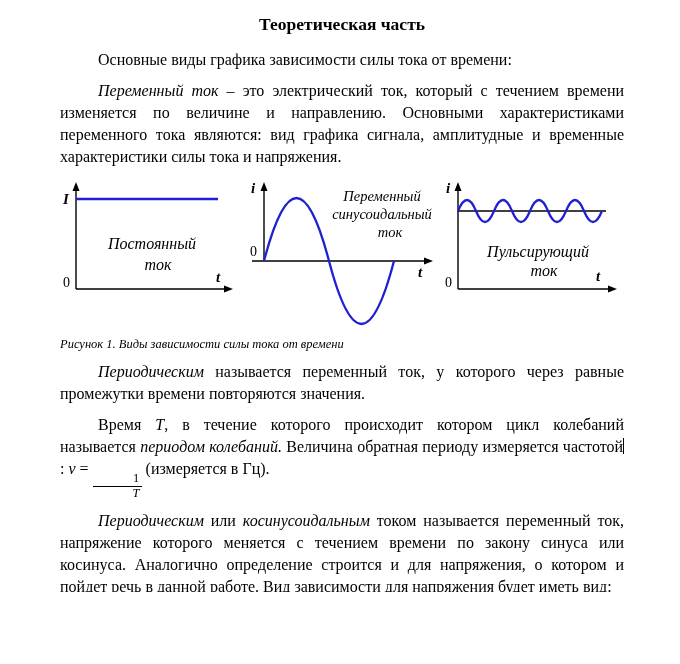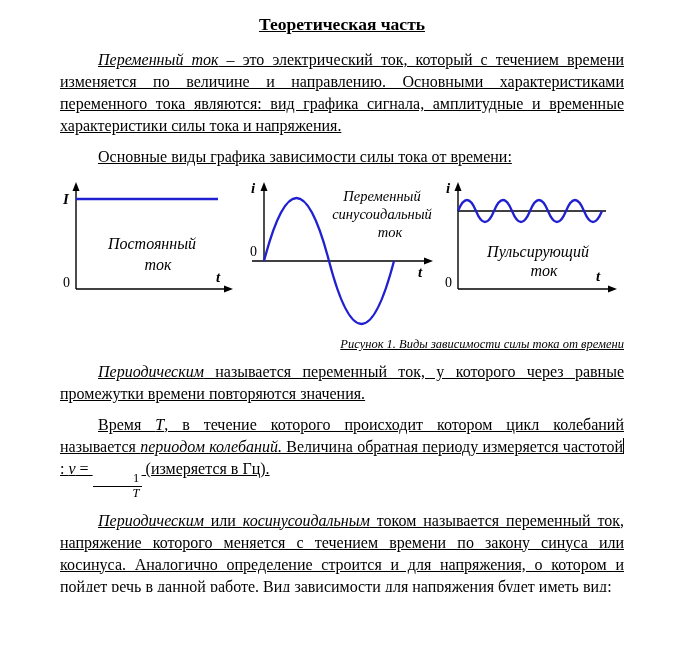--- a/index.html
+++ b/index.html
@@ -2,26 +2,26 @@
 <html><head>
 <meta charset="utf-8">
 <style>
   * { margin:0; padding:0; box-sizing:border-box; }
   html,body { background:#fff; }
   body {
     width:680px; height:664px;
     font-family:"Liberation Serif", serif;
     color:#000;
   }
-  .page { width:680px; height:592px; padding:10px 56px 0 60px; overflow:hidden;text-decoration:underline; }
+  .page { width:680px; height:592px; padding:10px 56px 0 60px; overflow:hidden; }
   .title { font-size:17.5px; font-weight:bold; text-align:center; margin:4px 0 14px; }
   p.body { font-size:16px; line-height:22px; text-align:justify; text-indent:38px; margin-bottom:9px; }
   .it { font-style:italic; }
   .figure-row { display:flex; justify-content:space-between; align-items:flex-start; margin:2px 0 0; }
-  .caption { font-size:12.5px; font-style:italic; text-align:right; margin:2px 0 9px; }
+  .caption { font-size:12.5px; font-style:italic; text-align:left; margin:2px 0 9px; }
   svg text { font-family:"Liberation Serif", serif; }
   .axis { stroke:#000; stroke-width:1.4; }
   .mid { stroke:#000; stroke-width:1.3; }
   .curve { stroke-width:2.3; fill:none; }
   .ah { fill:#000; }
   .axlbl { font-size:15px; font-style:italic; font-weight:bold; }
   .axlbl0 { font-size:14px; }
   .hand { font-size:16px; font-style:italic; }
   .hand2 { font-size:14.5px; font-style:italic; }
   .frac { display:inline-flex; flex-direction:column; text-align:center; vertical-align:-8px; line-height:1.1; font-size:12.5px; }
@@ -30,23 +30,23 @@
   .formula { text-align:center; font-size:17px; margin-top:8px; }
   .formula sub { font-size:11.5px; }
 </style>
 </head>
 <body>
 
 <div class="page">
 
   <h1 class="title">Теоретическая часть</h1>
 
+  <p class="body">Основные виды графика зависимости силы тока от времени:</p>
+
   <p class="body"><span class="it">Переменный ток</span><span> – это электрический ток, который с течением времени изменяется по величине и направлению. Основными характеристиками переменного тока являются: вид графика сигнала, амплитудные и временные характеристики силы тока и напряжения.</span></p>
-
-  <p class="body">Основные виды графика зависимости силы тока от времени:</p>
 
   <div class="figure-row">
 
     <svg width="178" height="118" viewBox="0 0 178 118">
       <line class="axis" x1="16" y1="112" x2="16" y2="12"></line>
       <polygon class="ah" points="16,5 12.5,14 19.5,14"></polygon>
       <line class="axis" x1="16" y1="112" x2="166" y2="112"></line>
       <polygon class="ah" points="173,112 164,108.5 164,115.5"></polygon>
       <line class="curve" x1="16" y1="22" x2="158" y2="22" stroke="#2020d0"></line>
       <text class="axlbl" x="3" y="27">I</text>

